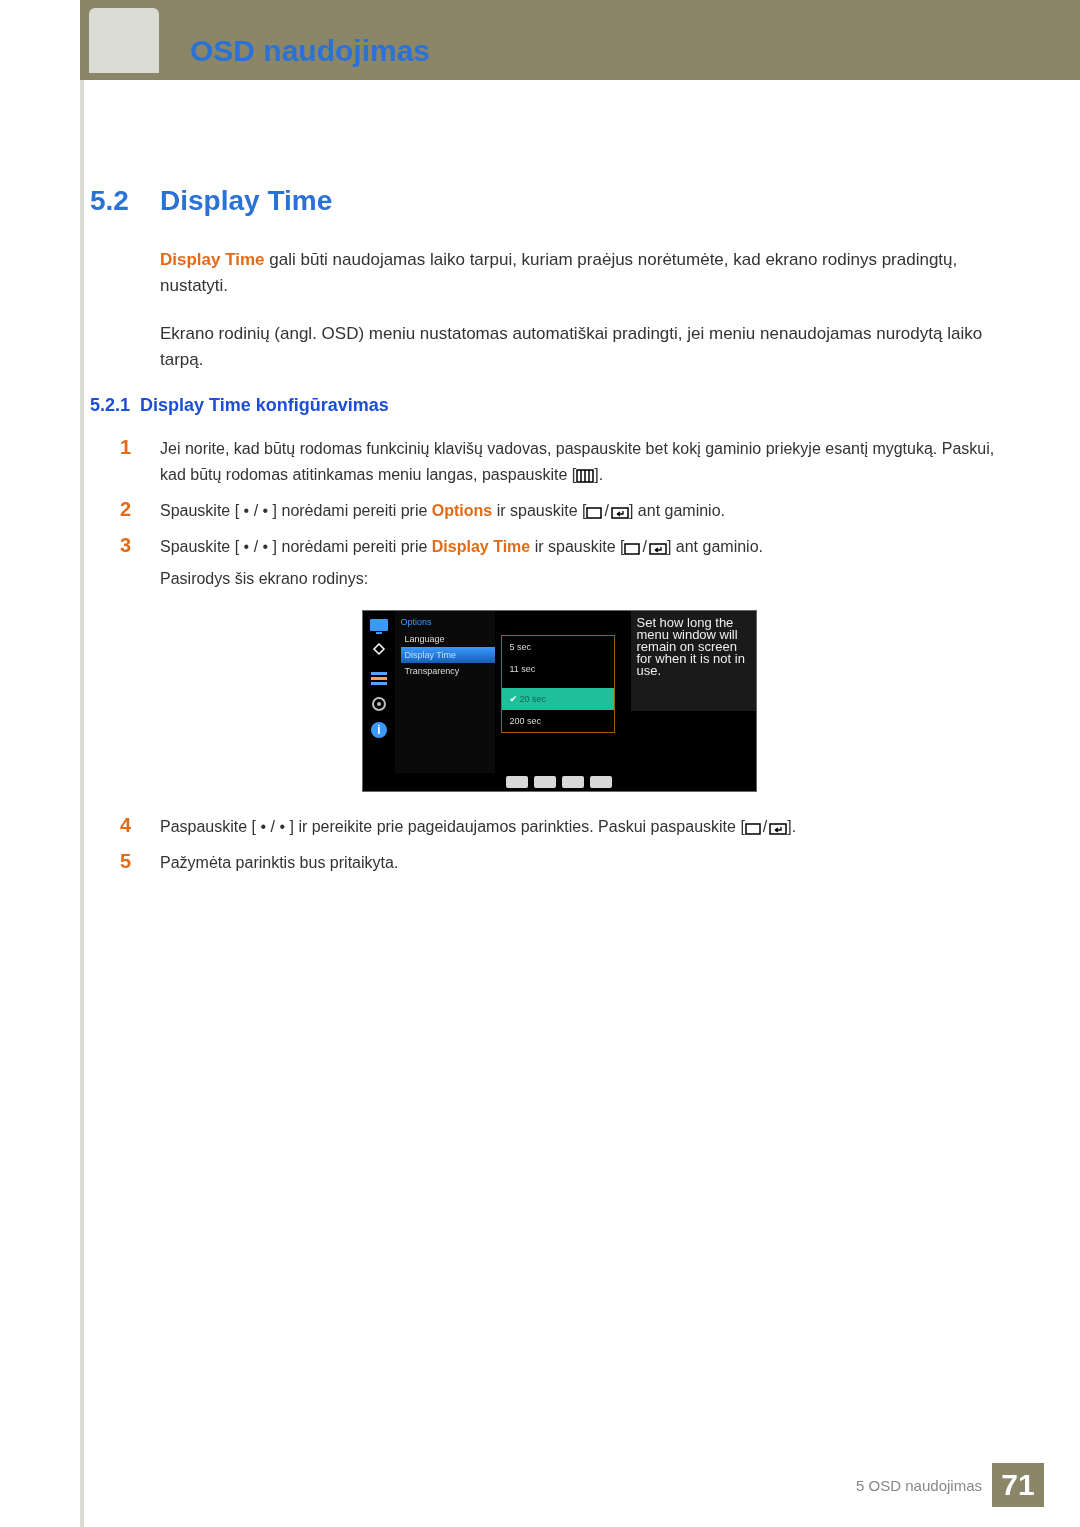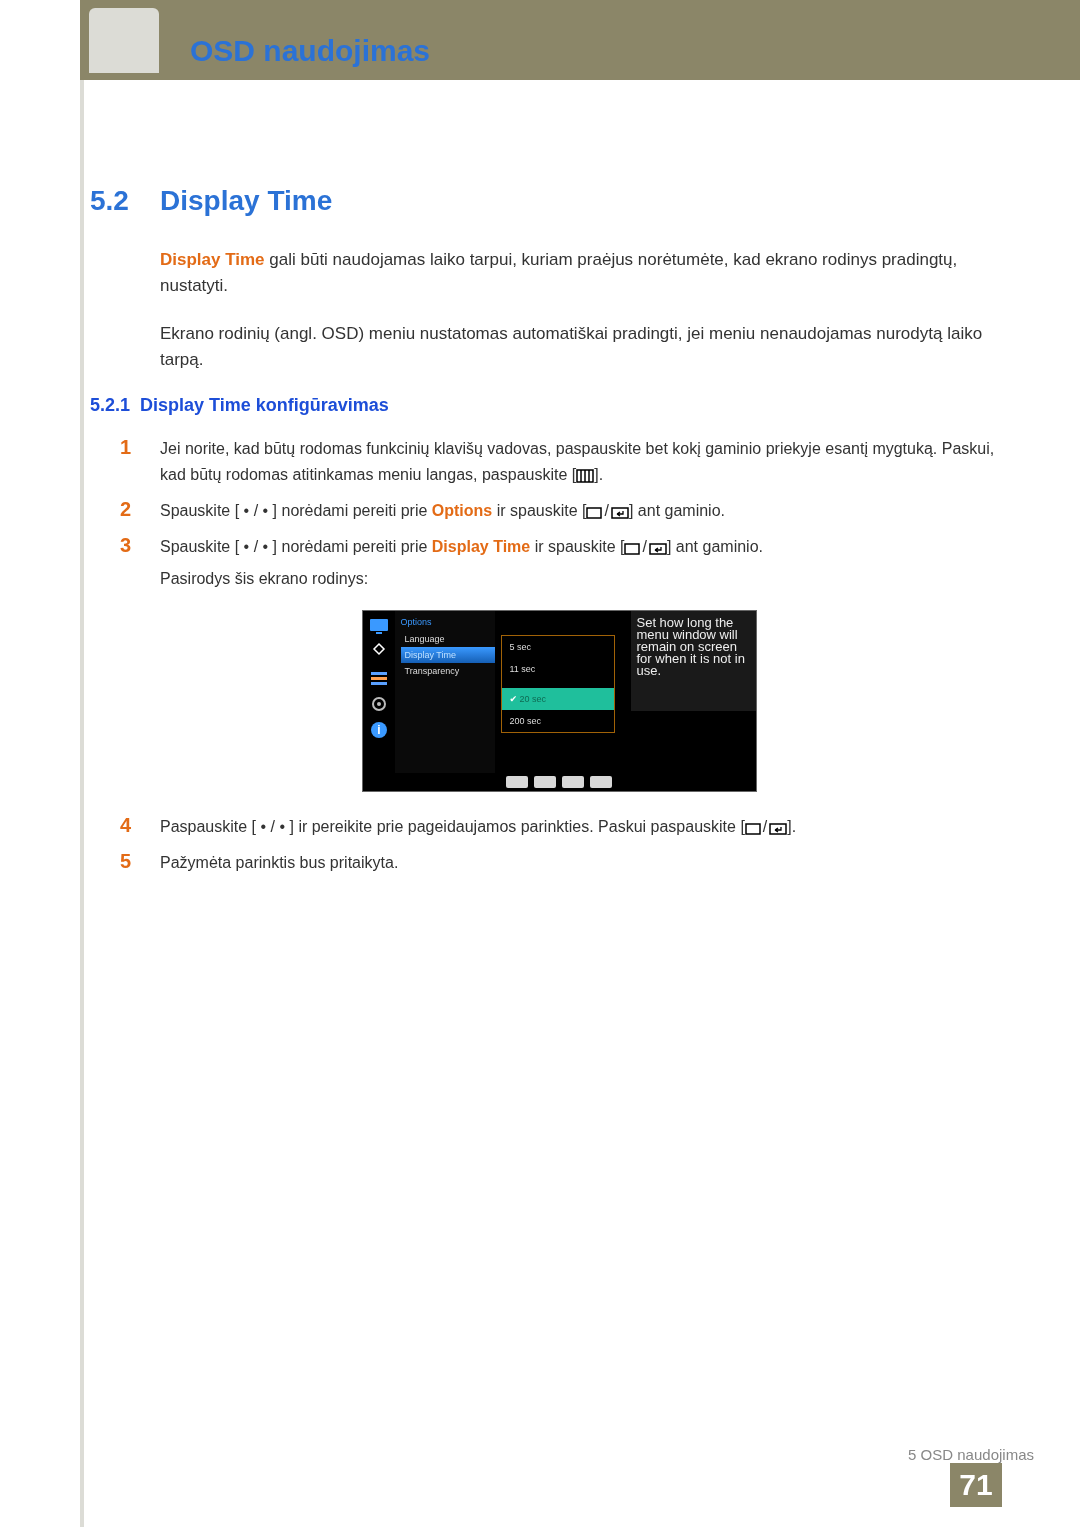--- a/index.html
+++ b/index.html
@@ -29,21 +29,21 @@
 .osd-left .opt-hdr { color:#3a99ff; font-size:9px; margin-bottom:4px; }
 .osd-left .mitem { color:#ddd; padding:3px 4px; }
 .osd-left .mitem.sel { background:linear-gradient(#3a99ff,#155fb5); color:#bde0ff; }
 .osd-mid { position:absolute; left:138px; top:24px; width:112px; border:1px solid #a16207; font-size:9px; }
 .osd-mid .sitem { color:#ddd; padding:6px 8px; }
 .osd-mid .sitem.sel { background:#1fbf9c; color:#0f6b54;margin-top:8px; }
 .osd-mid .sitem.sel:before { content:"✔ "; color:#fff; }
 .osd-right { position:absolute; right:0; top:0; width:125px; height:100px; background:#1a1a1a; color:#eee; font-size:13px; padding:6px; box-sizing:border-box; line-height:12px; }
 .osd-bottom { position:absolute; left:0; right:0; bottom:0; height:18px; background:#000; text-align:center; }
 .osd-bottom .bi { display:inline-block; width:22px; height:12px; margin:3px 3px 0 3px; background:#d8d8d8; border-radius:2px; position:relative; }
-.footer { position:absolute; bottom:20px; right:36px; display:flex; align-items:center;flex-direction:column; }
+.footer { position:absolute; bottom:20px; right:36px; display:flex; align-items:center; }
 .footer-text { color:#888; font-size:15px; margin-right:10px; }
 .footer-pg { background:#8b8668; color:#fff; font-size:30px; font-weight:bold; width:52px; height:44px; display:flex; align-items:center; justify-content:center; }
 svg { display:inline-block; }
 </style>
 </head>
 <body>
 <div class="page">
 
 <div class="top-bar"></div>
 <div class="chapter-tab"></div>

